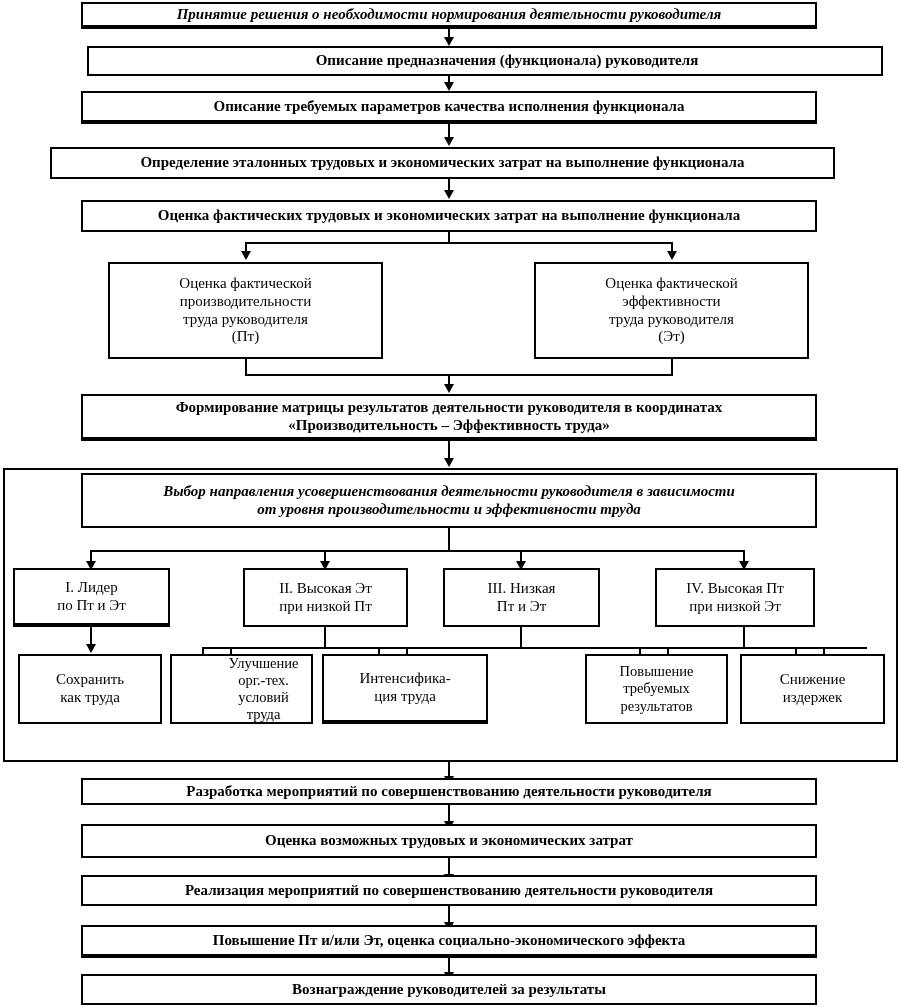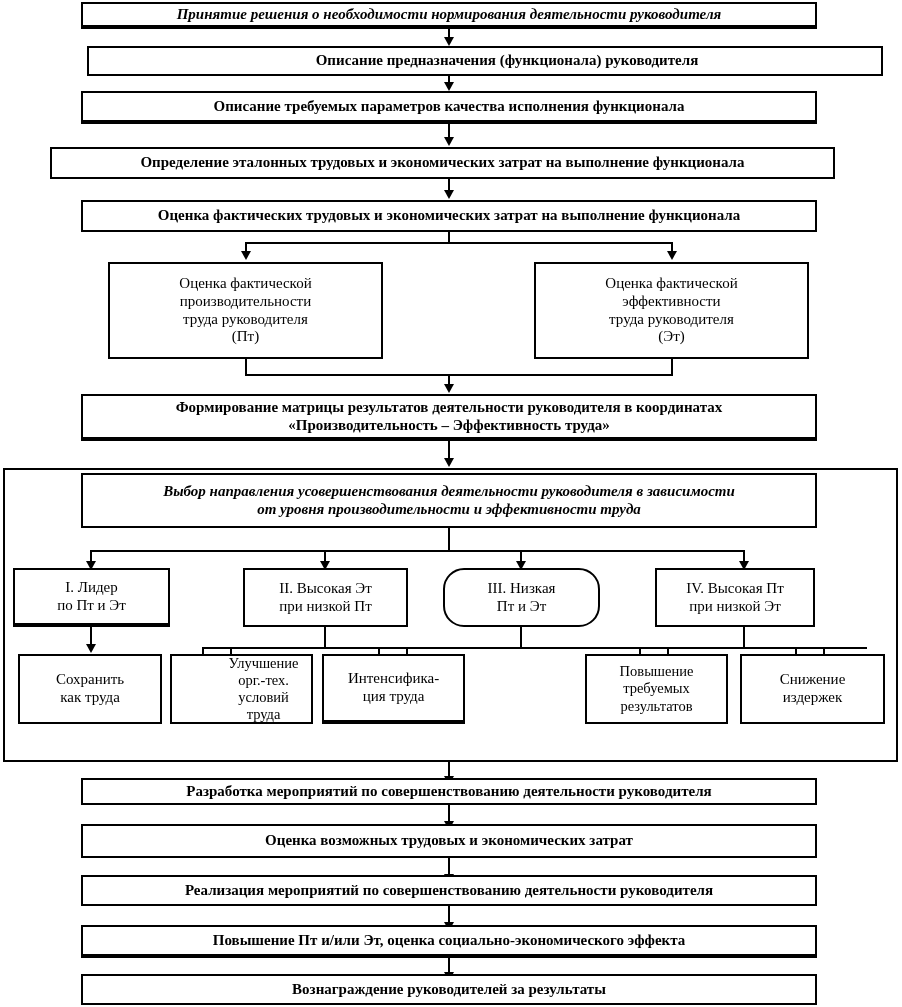--- a/index.html
+++ b/index.html
@@ -208,21 +208,21 @@
     </span>
   </div>
 
   <div class="node" style="left:243px; top:568px; width:165px; height:59px;">
     <span class="txt f15n">
       <span>II. Высокая Эт</span><br>
       <span>при низкой Пт</span>
     </span>
   </div>
 
-  <div class="node" style="left:443px; top:568px; width:157px; height:59px;border-radius:21px;">
+  <div class="node" style="left:443px; top:568px; width:157px; height:59px;">
     <span class="txt f15n">
       <span>III. Низкая</span><br>
       <span>Пт и Эт</span>
     </span>
   </div>
 
   <div class="node" style="left:655px; top:568px; width:160px; height:59px;">
     <span class="txt f15n">
       <span>IV. Высокая Пт</span><br>
       <span>при низкой Эт</span>
@@ -237,21 +237,21 @@
   </div>
 
   <div class="node" style="left:170px; top:654px; width:143px; height:70px;padding-left:48px;">
     <span class="txt f14">
       <span>Улучшение</span><br>
       <span>орг.-тех.</span><br>
       <span>условий труда</span>
     </span>
   </div>
 
-  <div class="node thickbot" style="left:322px; top:654px; width:143px; height:70px;">
+  <div class="node thickbot" style="left:322px; top:654px; width:166px; height:70px;">
     <span class="txt f15n">
       <span>Интенсифика-</span><br>
       <span>ция труда</span>
     </span>
   </div>
 
   <div class="node" style="left:585px; top:654px; width:143px; height:70px;">
     <span class="txt f14">
       <span>Повышение</span><br>
       <span>требуемых</span><br>

